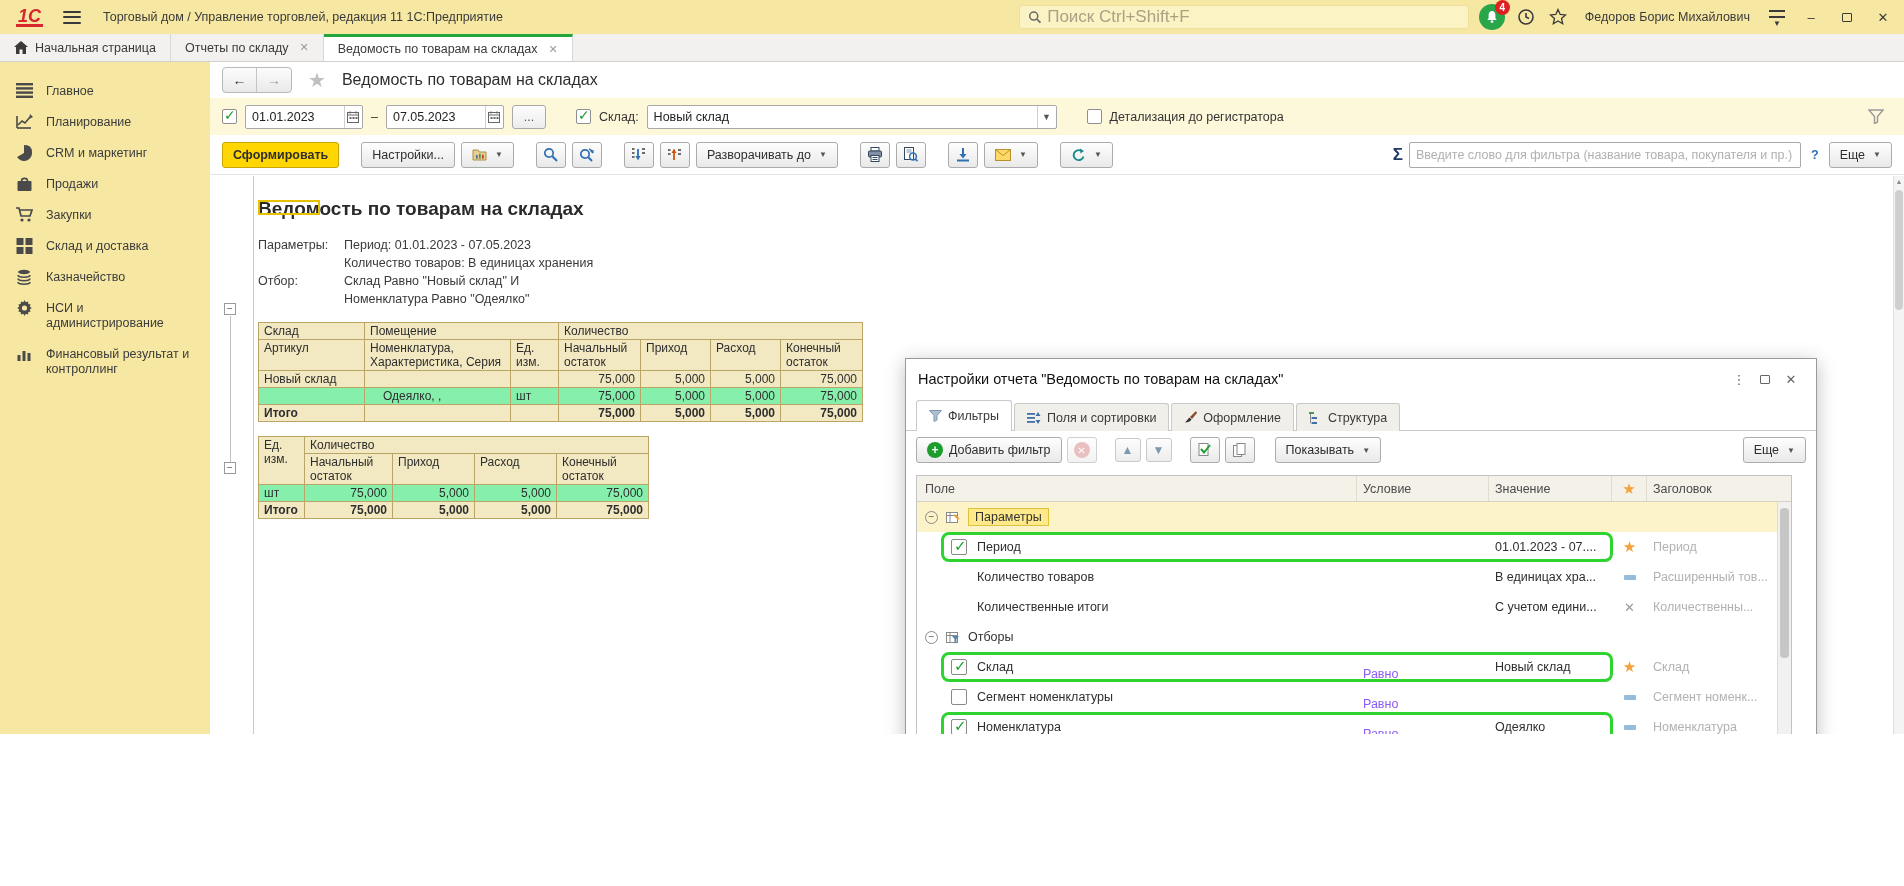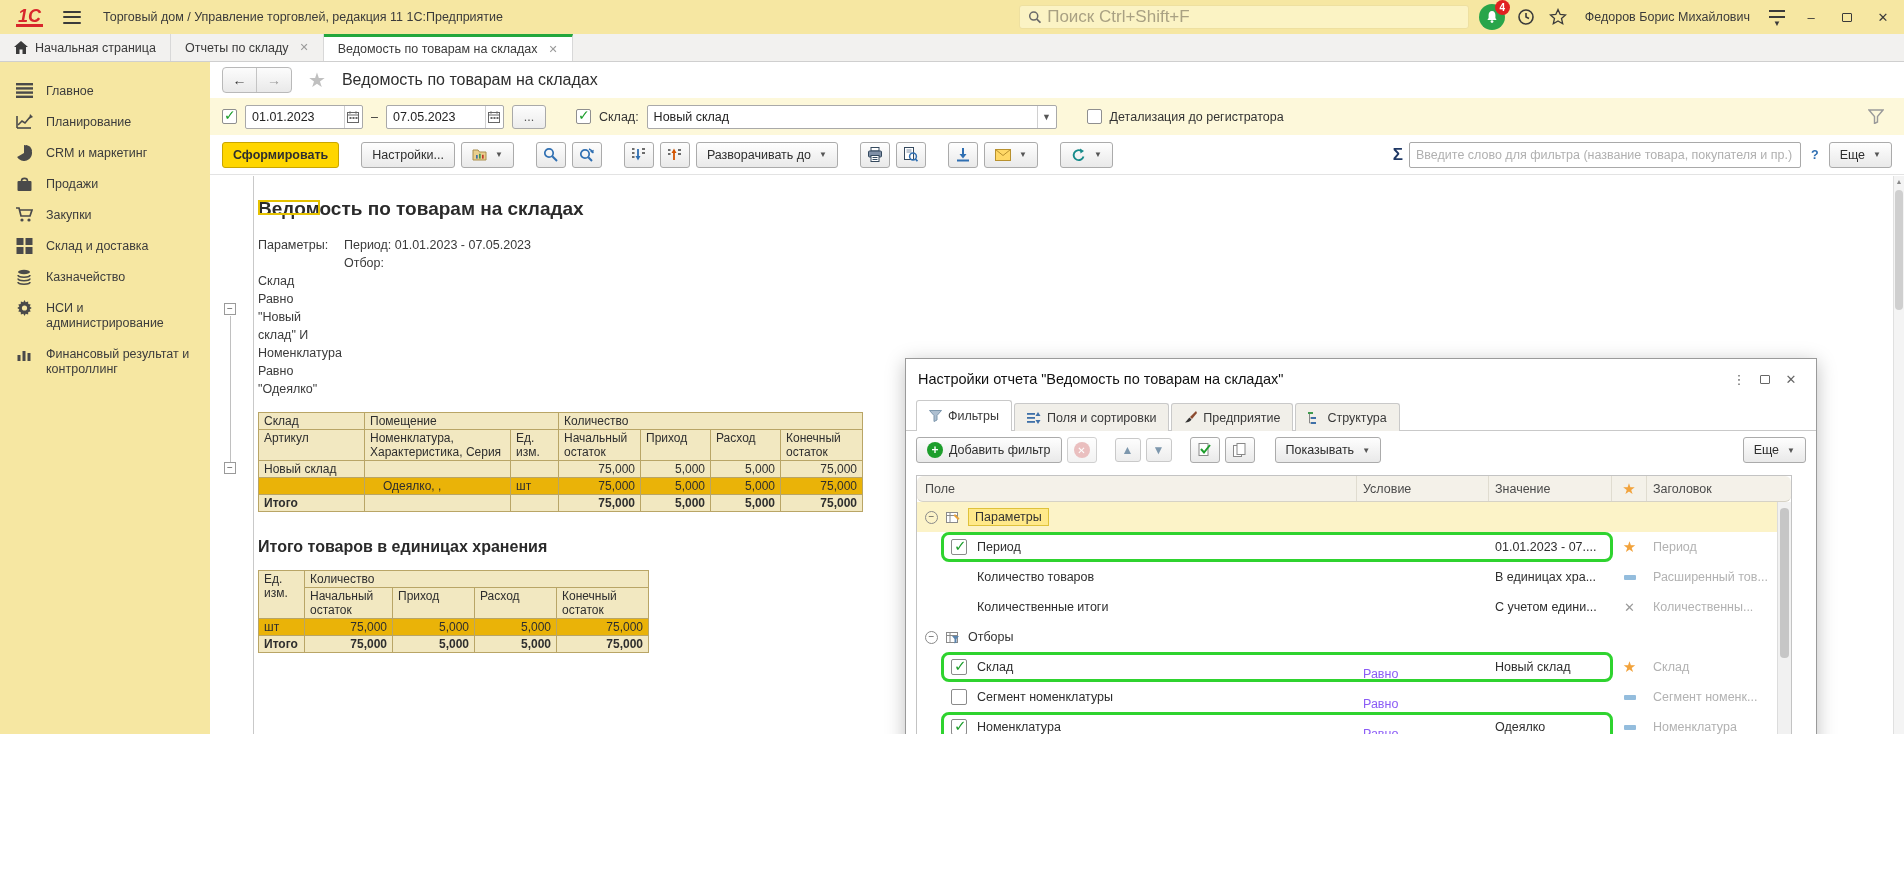--- a/index.html
+++ b/index.html
@@ -75,21 +75,21 @@
   
   .repbody { position:absolute; left:0; top:114px; width:1683px; height:710px; background:#fff; }
   .outline-col { position:absolute; left:0; top:0; width:44px; height:710px; border-right:1px solid #c9c9c9; }
   .obox { position:absolute; width:12px; height:12px; border:1px solid #9a9a9a; background:#fff; font-size:10px; line-height:9px; text-align:center; color:#555; }
   .oline { position:absolute; width:1px; background:#c0c0c0; }
   .repcontent { position:absolute; left:48px; top:0; }
   .sel-cell { position:absolute; left:0; top:2px; width:62px; height:15px; border:2px solid #e5c100; }
   .rep-title { font-size:19px; font-weight:bold; color:#2a2a2a; margin-top:22px; }
   .params { margin-top:16px; display:grid; grid-template-columns:72px auto; column-gap:14px; line-height:18px; color:#3a3a3a; }
   .rep-table { border-collapse:collapse; font-size:12px; color:#2e2e2e; margin-top:14px; }
-  .rep-table td { border:1px solid #b9a566; padding:1px 5px; vertical-align:top; background:#eab308; }
+  .rep-table td { border:1px solid #b9a566; padding:1px 5px; vertical-align:top; background:#86efac; }
   .rep-table td.h { background:#f2e8c1; }
   .rep-table td.num { text-align:right; }
   .rep-table tr.total td { background:#f2e8c1; font-weight:bold; }
   .sec2-title { font-size:16px; font-weight:bold; color:#2a2a2a; margin-top:26px; }
 
   
   .vscroll { position:absolute; right:0; top:114px; width:11px; height:710px; background:#f4f4f4; border-left:1px solid #e0e0e0; }
   .vscroll .arr { height:12px; text-align:center; font-size:7px; color:#888; line-height:12px; }
   .vscroll .thumb { position:absolute; left:1px; top:14px; width:8px; height:120px; background:#cfcfcf; border-radius:4px; }
 
@@ -101,21 +101,21 @@
   .dlg-tbtn { width:26px; height:24px; display:flex; align-items:center; justify-content:center; color:#666; font-size:13px; }
   .dlg-tabs { display:flex; align-items:flex-end; height:32px; padding:0 10px; border-bottom:1px solid #c9c9c9; gap:2px; }
   .dtab { display:flex; align-items:center; gap:6px; height:28px; padding:0 12px; border:1px solid #c9c9c9; border-bottom:none; border-radius:3px 3px 0 0; background:#f1efe9; color:#3a3a3a; position:relative; top:1px; cursor:pointer; }
   .dtab.active { background:#fff; height:31px; }
   .dlg-toolbar { display:flex; align-items:center; gap:5px; height:38px; padding:0 10px; }
   .dlg-toolbar .sp { flex:1; }
   .roundbtn { width:22px; height:22px; border-radius:50%; display:flex; align-items:center; justify-content:center; color:#fff; font-weight:bold; }
   .arrbtn { width:26px; height:24px; display:flex; align-items:center; justify-content:center; font-size:12px; color:#7d97ad; border:1px solid #c9c9c9; border-radius:3px; background:linear-gradient(#fdfdfd,#ededed); }
 
   .grid { position:absolute; left:10px; top:116px; width:876px; height:276px; border:1px solid #c3c3c3; }
-  .grid-head { display:flex; height:26px; background:#f4f1e9; border-bottom:1px solid #d6d2c6; color:#4a4a4a; align-items:center;border-radius:6px; }
+  .grid-head { display:flex; height:26px; background:#f4f1e9; border-bottom:1px solid #d6d2c6; color:#4a4a4a; align-items:center; }
   .gc-field { width:440px; padding-left:8px; }
   .gc-cond  { width:132px; padding-left:6px; }
   .gc-val   { width:123px; padding-left:6px; }
   .gc-star  { width:35px; text-align:center; }
   .gc-title { width:130px; padding-left:6px; }
   .grid-head > div { border-right:1px solid #e0dcd0; height:100%; display:flex; align-items:center; }
   .grid-head .gc-star { justify-content:center; }
   .grid-body { position:relative; height:249px; overflow:hidden; }
   .grow { display:flex; align-items:center; height:30px; position:relative; }
   .grow.grouprow.param { background:#fcf3c8; }
@@ -471,20 +471,21 @@
       </div>
       <div class="repcontent">
         <div style="position:relative;">
           <span class="sel-cell"></span>
           <div class="rep-title">Ведомость по товарам на складах</div>
         </div>
         <div class="params">
           <span>Параметры:</span>
           <span>Период: 01.01.2023 - 07.05.2023</span>
           <span></span>
+          <span>Количество товаров: В единицах хранения</span>
           <span>Отбор:</span>
           <span>Склад Равно "Новый склад" И</span>
           <span></span>
           <span>Номенклатура Равно "Одеялко"</span>
         </div>
 
         <table class="rep-table">
           <colgroup>
               <col style="width:106px">
               <col style="width:146px">
@@ -532,21 +533,20 @@
             <td></td>
             <td></td>
             <td class="num">75,000</td>
             <td class="num">5,000</td>
             <td class="num">5,000</td>
             <td class="num">75,000</td>
           </tr>
         </tbody>
           </table>
 
-        <div class="sec2-title">Итого товаров в единицах хранения</div>
 
         <table class="rep-table">
           <colgroup>
               <col style="width:46px">
               <col style="width:88px">
               <col style="width:82px">
               <col style="width:82px">
               <col style="width:92px">
             </colgroup>
           <tbody>
@@ -611,21 +611,21 @@
             <path d="M11 0 L13.5 4 L8.5 4 Z" fill="#3f70a8"></path>
             <path d="M11 12 L13.5 8 L8.5 8 Z" fill="#3f70a8"></path>
           </svg>
         <span>Поля и сортировки</span>
       </span>
       <span class="dtab">
         <svg width="13" height="13" viewBox="0 0 13 13">
             <path d="M12 0 L6 6 L8 8 L13 2 Z" fill="#8b4a2f"></path>
             <path d="M5.5 6.5 L7.5 8.5 C6.5 10.5 4 11.5 1 11.5 C3 10 3.5 8 5.5 6.5 Z" fill="#333"></path>
           </svg>
-        <span>Предприятие</span>
+        <span>Оформление</span>
       </span>
       <span class="dtab">
         <svg width="13" height="12" viewBox="0 0 13 12">
             <rect x="0" y="0" width="5" height="2" fill="#3f9a4d"></rect>
             <rect x="3" y="5" width="5" height="2" fill="#3f70a8"></rect>
             <rect x="3" y="10" width="5" height="2" fill="#3f70a8"></rect>
             <line x1="1.5" y1="2" x2="1.5" y2="11" stroke="#888"></line>
             <line x1="1.5" y1="6" x2="3" y2="6" stroke="#888"></line>
             <line x1="1.5" y1="11" x2="3" y2="11" stroke="#888"></line>
           </svg>

